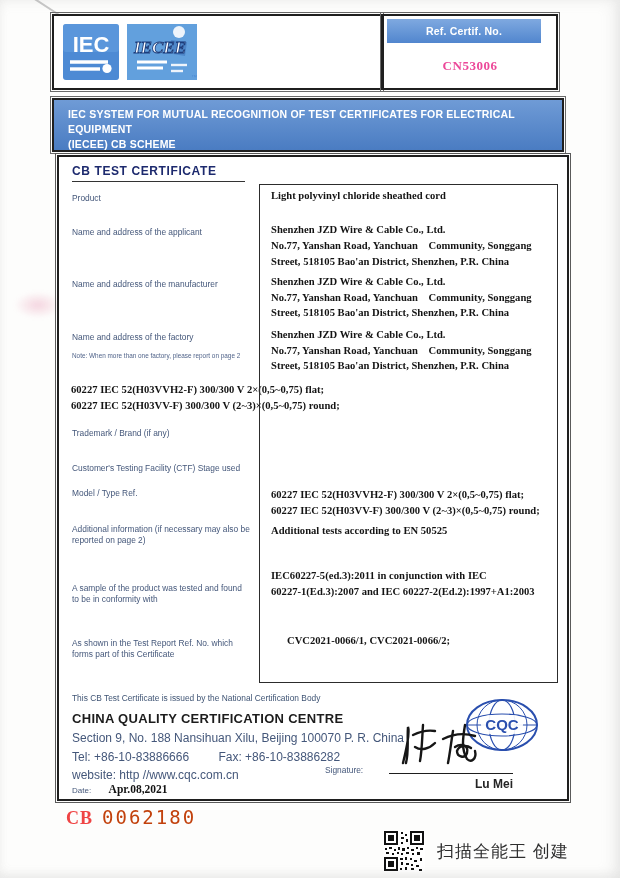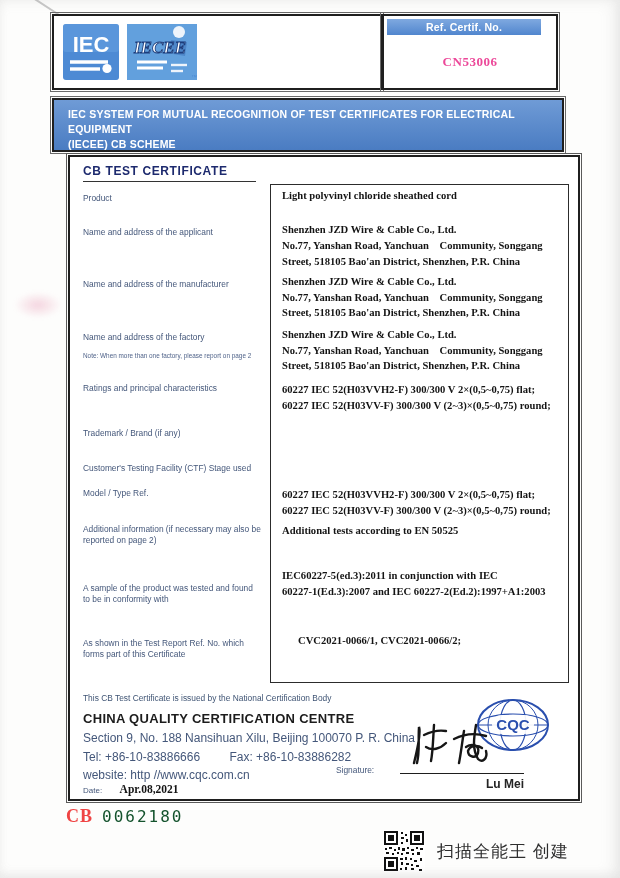--- a/index.html
+++ b/index.html
@@ -16,34 +16,34 @@
   
   .artifact-line{position:absolute;left:30px;top:6px;width:34px;height:2px;background:#9a9a9a;transform:rotate(33deg);opacity:.55;border-radius:2px;}
   .artifact-smudge{position:absolute;left:14px;top:292px;width:48px;height:26px;border-radius:50%;
     background:radial-gradient(closest-side,rgba(230,140,170,.35),rgba(230,140,170,0));filter:blur(2px);}
 
   
   .top-row{position:absolute;left:52px;top:14px;width:512px;height:76px;display:flex;gap:0;}
   .logo-box,.ref-box{border:2px solid #1f1f1f;outline:1px solid #6a6a6a;outline-offset:1px;background:#fff;box-sizing:border-box;}
   .logo-box{width:330px;display:flex;align-items:center;padding:5px 8px;gap:7px;}
   .ref-box{width:176px;display:flex;flex-direction:column;}
-  .ref-header{margin:3px 15px 0 3px;height:16px;display:flex;align-items:center;justify-content:center;
+  .ref-header{margin:3px 15px 0 3px;height:24px;display:flex;align-items:center;justify-content:center;
     background:linear-gradient(#7fa9e0,#5186ce);color:#fff;font-weight:bold;font-size:10.5px;letter-spacing:.2px;}
   .ref-value{flex:1;display:flex;align-items:center;justify-content:center;
     font-family:"Liberation Serif",serif;font-weight:bold;font-size:13px;color:#ec4899;letter-spacing:.5px;}
   .iec-logo,.iecee-logo{display:block;}
 
   
   .banner{position:absolute;left:52px;top:98px;width:512px;height:54px;box-sizing:border-box;
     border:2px solid #1f1f1f;outline:1px solid #6a6a6a;outline-offset:1px;
     background:linear-gradient(#6f9bd6,#4a7cc2);
     color:#fff;font-weight:bold;font-size:10.5px;line-height:1.45;padding:7px 8px 0 14px;letter-spacing:.2px;}
 
   
-  .cert{position:absolute;left:68px;top:155px;width:512px;height:646px;box-sizing:border-box;
+  .cert{position:absolute;left:57px;top:155px;width:512px;height:646px;box-sizing:border-box;
     background:#fff;border:2px solid #1f1f1f;outline:1px solid #5a5a5a;outline-offset:1px;}
   .cert-title{position:absolute;left:13px;top:7px;font-size:12px;font-weight:bold;color:#1d2a6e;
     letter-spacing:.6px;border-bottom:1.5px solid #333;padding:0 28px 3px 0;}
 
   .fields{position:absolute;left:0;top:27px;right:0;}
   .value-frame{position:absolute;left:200px;top:0;right:9px;height:497px;border:1.5px solid #2c2c2c;pointer-events:none;}
   .row{display:flex;}
   .row .label{width:200px;box-sizing:border-box;padding:9px 8px 0 13px;
     font-size:8.4px;color:#44577a;line-height:1.35;}
   .row .note{display:block;margin-top:9px;font-size:6.4px;color:#51648a;}
@@ -69,21 +69,21 @@
   .sig-line{position:absolute;left:30px;top:52px;width:124px;border-top:1.5px solid #1e1e1e;}
   .sig-label{position:absolute;left:-34px;top:44px;font-size:8.4px;color:#44577a;}
   .sig-name{position:absolute;left:30px;top:56px;width:124px;text-align:right;font-size:12px;font-weight:bold;color:#242424;}
   .date-line{position:absolute;left:13px;top:98px;}
   .date-label{font-size:8px;color:#44577a;margin-right:13px;}
   .date-value{font-family:"Liberation Serif",serif;font-weight:bold;font-size:11.5px;color:#141414;}
 
   
   .cb-stamp{position:absolute;left:66px;top:806px;display:flex;align-items:baseline;gap:9px;}
   .cb-stamp .prefix{font-family:"Liberation Serif",serif;font-weight:bold;font-size:18px;color:#ef4444;letter-spacing:1px;}
-  .cb-stamp .number{font-family:"DejaVu Sans Mono",monospace;font-size:16px;color:#14532d;letter-spacing:2px;}
+  .cb-stamp .number{font-family:"DejaVu Sans Mono",monospace;font-size:19px;color:#c2410c;letter-spacing:2px;}
   .scanner-mark{position:absolute;left:383px;top:830px;display:flex;align-items:center;gap:12px;}
   .scanner-text{font-size:17px;color:#2e2e2e;font-weight:500;letter-spacing:1px;}
 </style>
 </head>
 <body>
 
 <div class="page">
 
   <div class="artifact-line"></div>
   <div class="artifact-smudge"></div>
@@ -147,21 +147,20 @@
       <div class="row r4">
         <div class="label">
           <span>Name and address of the factory</span>
           <span class="note">Note: When more than one factory, please report on page 2</span>
         </div>
         <div class="value">Shenzhen JZD Wire &amp; Cable Co., Ltd.
 No.77, Yanshan Road, Yanchuan    Community, Songgang
 Street, 518105 Bao'an District, Shenzhen, P.R. China</div>
       </div>
       <div class="row r5">
-        <div class="label">Ratings and principal characteristics</div>
         <div class="value">60227 IEC 52(H03VVH2-F) 300/300 V 2×(0,5~0,75) flat;
 60227 IEC 52(H03VV-F) 300/300 V (2~3)×(0,5~0,75) round;</div>
       </div>
       <div class="row r6">
         <div class="label">Trademark / Brand (if any)</div>
         <div class="value"></div>
       </div>
       <div class="row r7">
         <div class="label">Customer's Testing Facility (CTF) Stage used</div>
         <div class="value"></div>

